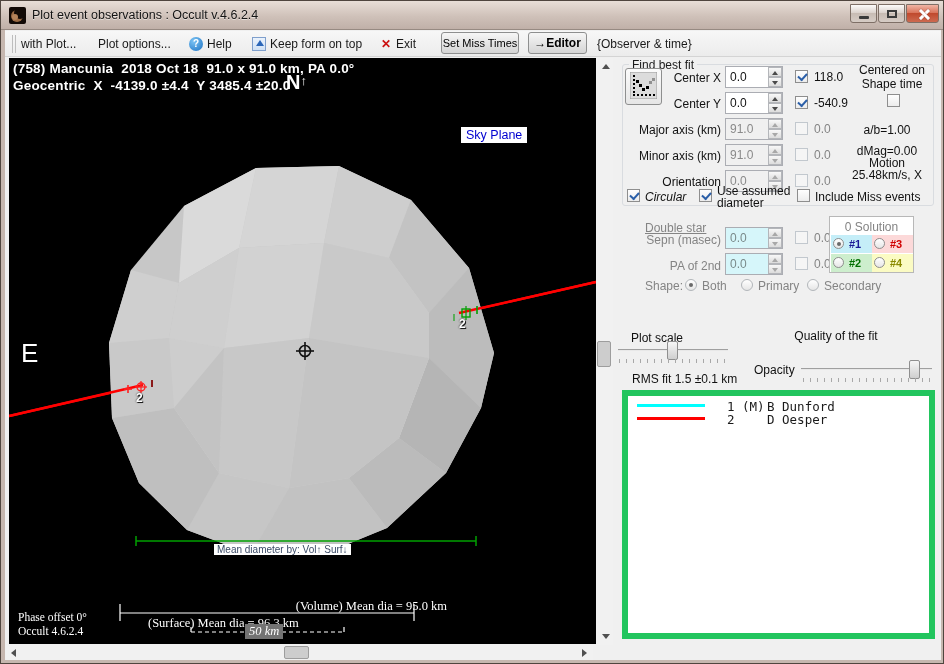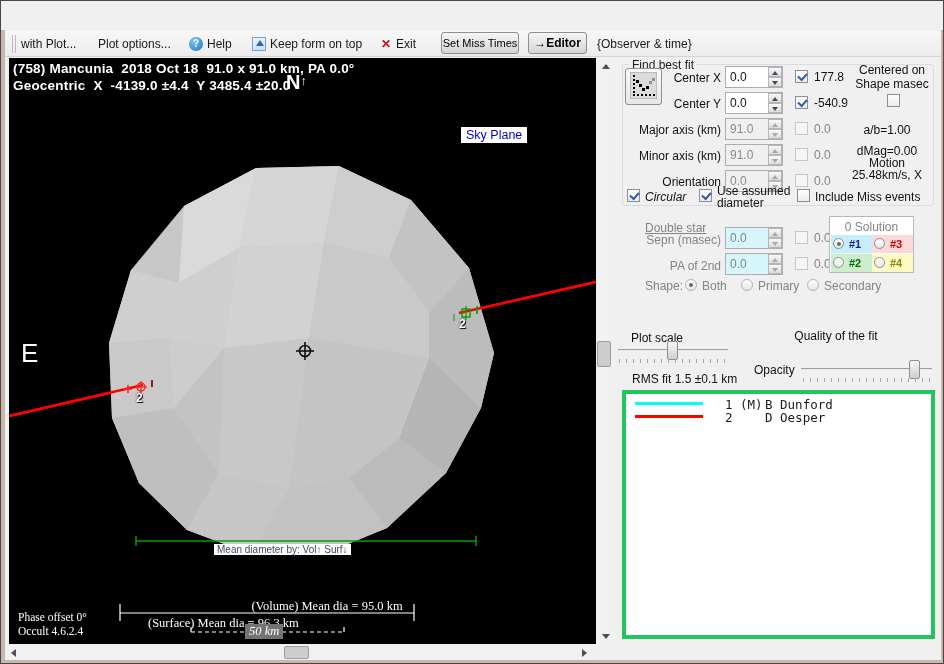--- a/index.html
+++ b/index.html
@@ -96,29 +96,47 @@
   .slider-thumb { position:absolute; width:11px; height:19px; background:linear-gradient(#f6f6f6,#cfcfcf); border:1px solid #8f8f8f; border-radius:2px; }
   .ticks { position:absolute; height:4px; background-image:repeating-linear-gradient(90deg,#a8a8a8 0 1px,transparent 1px 7px); }
   .combo { position:absolute; height:20px; background:#fff; border:1px solid #8e99a8; font-size:12px; }
   .combo .cval { position:absolute; left:5px; top:2px; color:#111; white-space:pre; }
   .combo .carr { position:absolute; right:0; top:0; width:17px; height:18px; border-left:1px solid #c8d0d8; background:linear-gradient(#f4f4f4,#dde2e8); }
   .combo .carr::after { content:""; position:absolute; left:4px; top:7px; border:4px solid transparent; border-top:5px solid #404040; border-bottom:none; }
   .solbox { position:absolute; left:828px; top:215px; width:85px; height:57px; border:1px solid #b8b8b8; background:#fff; }
   .solcell { position:absolute; width:41px; height:18px; font-size:11px; font-weight:bold; }
   .solcell .radio { left:2px; top:3px; width:11px; height:11px; }
   .solcell span { position:absolute; left:18px; top:3px; }
-  .legend { position:absolute; left:621px; top:389px; width:313px; height:249px; background:#fff; border:4px solid #22c55e; }
+  .legend { position:absolute; left:621px; top:389px; width:313px; height:249px; background:#fff; border:6px solid #22c55e; }
   .leg-line { position:absolute; left:9px; width:68px; height:3px; }
   .leg-txt { position:absolute; font-family:"DejaVu Sans Mono", monospace; font-size:12.5px; color:#1a1a1a; white-space:pre; }
 </style>
 </head>
 <body>
 
 <div class="window">
 
+  <div class="titlebar">
+    <svg class="app-icon" width="17" height="17" viewBox="0 0 17 17">
+      <rect x="0" y="0" width="17" height="17" rx="2" fill="#120a06"></rect>
+      <circle cx="8" cy="9" r="6" fill="#9a6a44"></circle>
+      <circle cx="11" cy="6" r="6" fill="#120a06"></circle>
+      <circle cx="6" cy="10" r="3" fill="#b5835a"></circle>
+    </svg>
+    <span class="title-text">Plot event observations : Occult v.4.6.2.4</span>
+    <div class="winbtn minb">
+        <div class="glyph-min"></div>
+      </div>
+    <div class="winbtn maxb">
+        <div class="glyph-max"></div>
+      </div>
+    <div class="winbtn closeb">
+        <div class="glyph-close"></div>
+      </div>
+  </div>
   <div class="frame-l"></div>
   <div class="frame-r"></div>
   <div class="frame-b"></div>
 
   <div class="toolbar">
     <div class="tb-grip"></div>
     <span class="tb-item" style="left:16px;">with Plot...</span>
     <span class="tb-item" style="left:93px;">Plot options...</span>
     <span class="help-ic">?</span>
     <span class="tb-item" style="left:202px;">Help</span>
@@ -203,21 +221,21 @@
       </g>
     </svg>
     <div class="pt-line" style="top:3px;">(758) Mancunia  2018 Oct 18  91.0 x 91.0 km, PA 0.0°</div>
     <div class="pt-line" style="top:20px;">Geocentric  X  -4139.0 ±4.4  Y 3485.4 ±20.0</div>
     <div class="north"><span>N</span><span class="arr">↑</span></div>
     <div class="east">E</div>
     <div class="skyplane">Sky Plane</div>
     <div class="chordnum" style="left:127px; top:333px;">2</div>
     <div class="chordnum" style="left:450px; top:259px;">2</div>
     <div class="meandia-note">Mean diameter by: Vol↑ Surf↓</div>
-    <div class="serif-w" style="left:198px; top:541px; width:240px; text-align:center;">(Volume) Mean dia = 95.0 km</div>
+    <div class="serif-w" style="left:198px; top:541px; width:240px; text-align:right;">(Volume) Mean dia = 95.0 km</div>
     <div class="serif-w" style="left:139px; top:558px;">(Surface) Mean dia = 96.3 km</div>
     <div class="serif-w km50" style="left:236px; top:566px;">50 km</div>
     <div class="serif-w" style="left:9px; top:553px; font-size:11.5px;">Phase offset 0°</div>
     <div class="serif-w" style="left:9px; top:567px; font-size:11.5px;">Occult 4.6.2.4</div>
   </div>
 
   <div class="vscroll">
     <div class="sb-btn" style="left:2px; top:0; width:13px; height:17px;">
         <div class="tri up"></div>
       </div>
@@ -268,23 +286,23 @@
 
   <div class="lbl r" style="left:620px; top:70px; width:100px;">Center X</div>
   <div class="spin" style="left:724px; top:65px;">
     <span class="val">0.0</span>
     <span class="btns">
         <span class="sb u"></span>
         <span class="sb d"></span>
       </span>
   </div>
   <div class="cb checked" style="left:794px; top:69px;"></div>
-  <div class="lbl" style="left:813px; top:69px;">177.8</div>
+  <div class="lbl" style="left:813px; top:69px;">118.0</div>
   <div class="lbl c" style="left:846px; top:62px; width:90px;">Centered on</div>
-  <div class="lbl c" style="left:846px; top:76px; width:90px;">Shape masec</div>
+  <div class="lbl c" style="left:846px; top:76px; width:90px;">Shape time</div>
   <div class="cb" style="left:886px; top:93px;"></div>
 
   <div class="lbl r" style="left:620px; top:96px; width:100px;">Center Y</div>
   <div class="spin" style="left:724px; top:91px;">
     <span class="val">0.0</span>
     <span class="btns">
         <span class="sb u"></span>
         <span class="sb d"></span>
       </span>
   </div>

